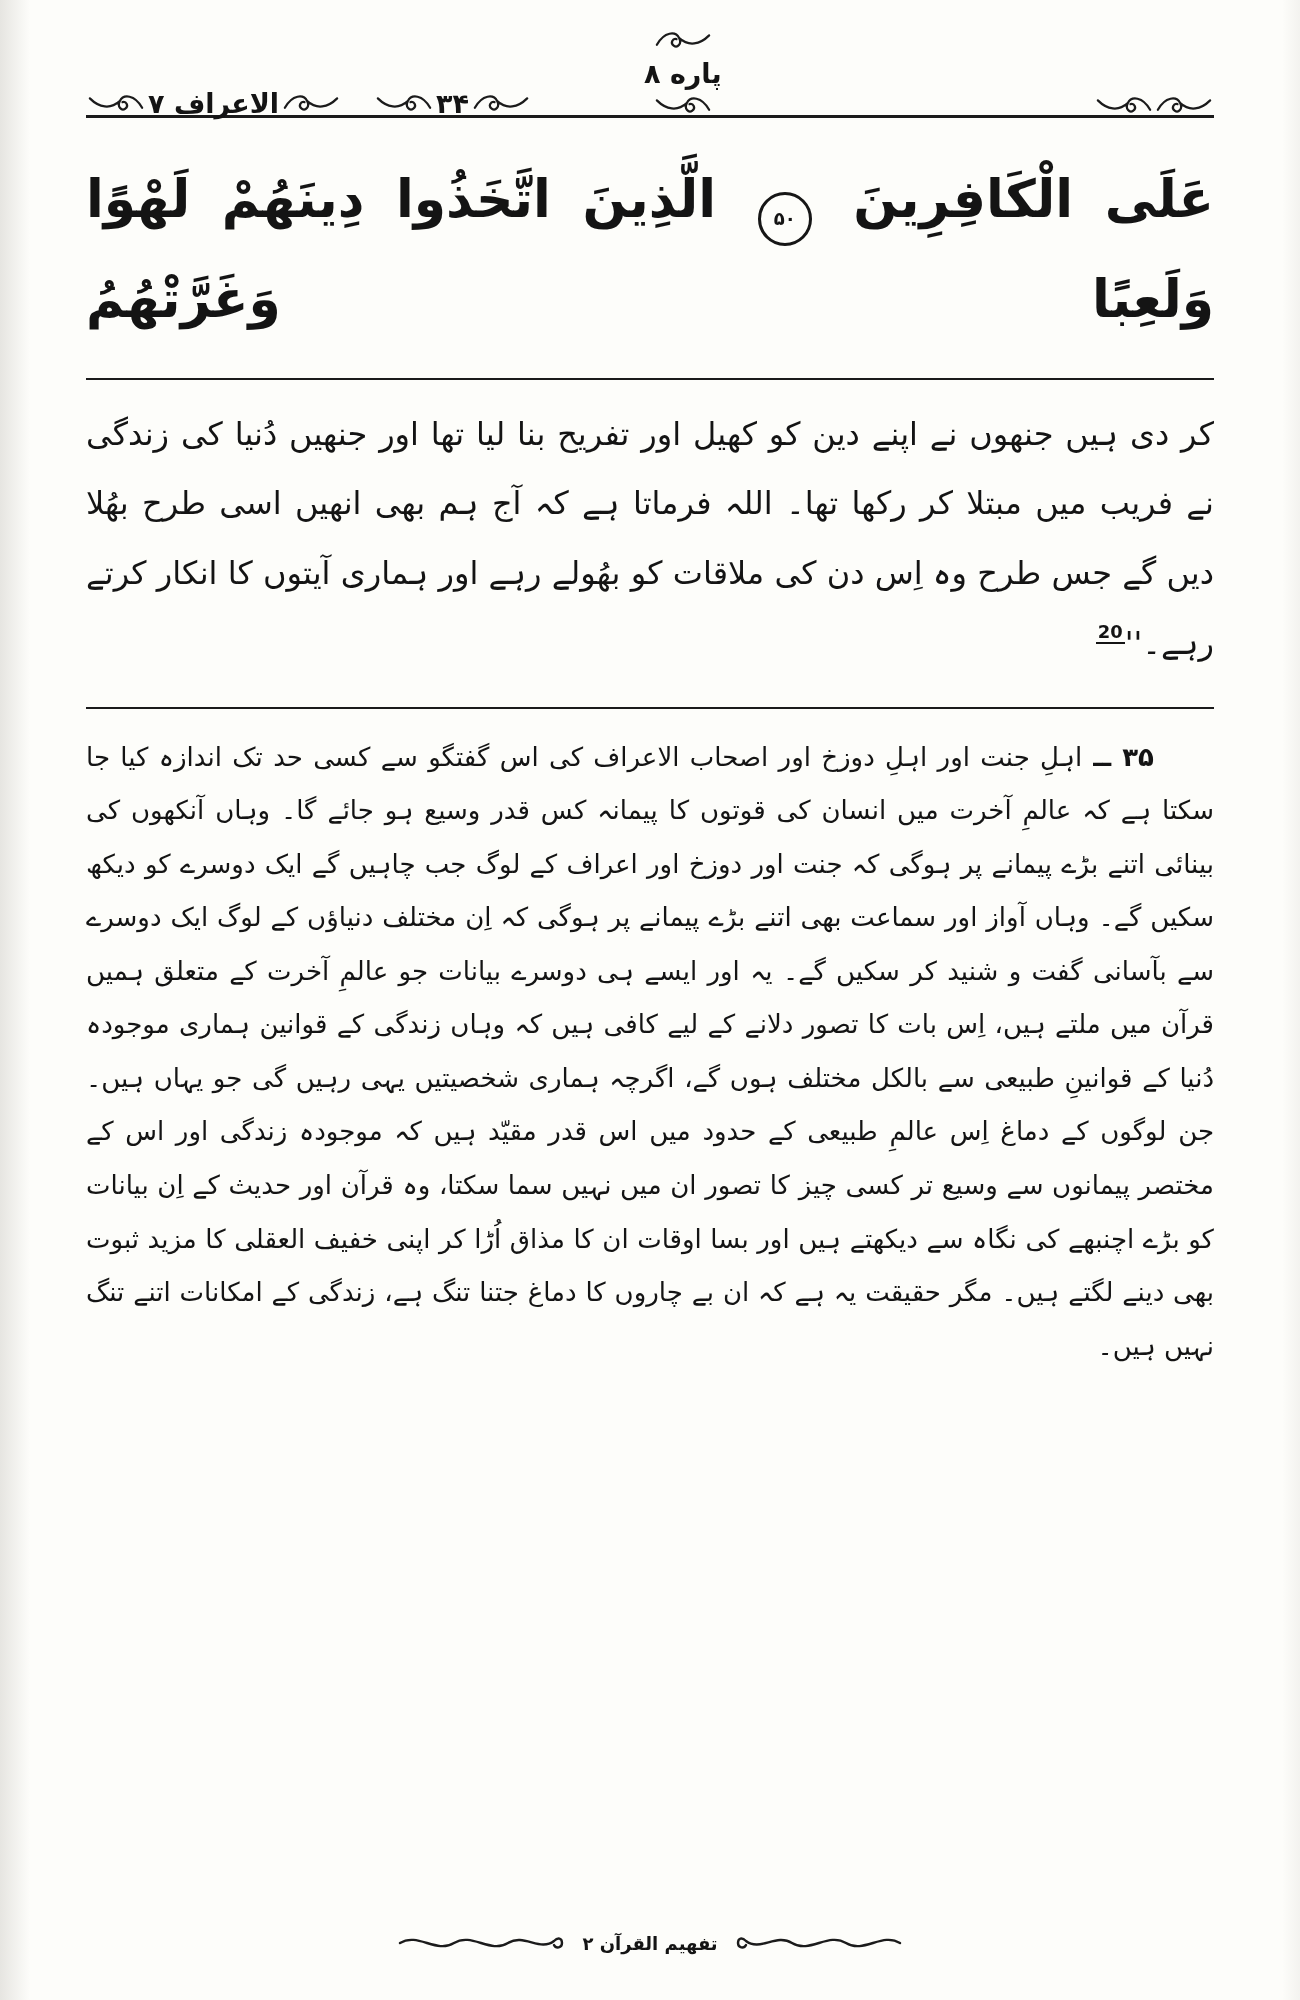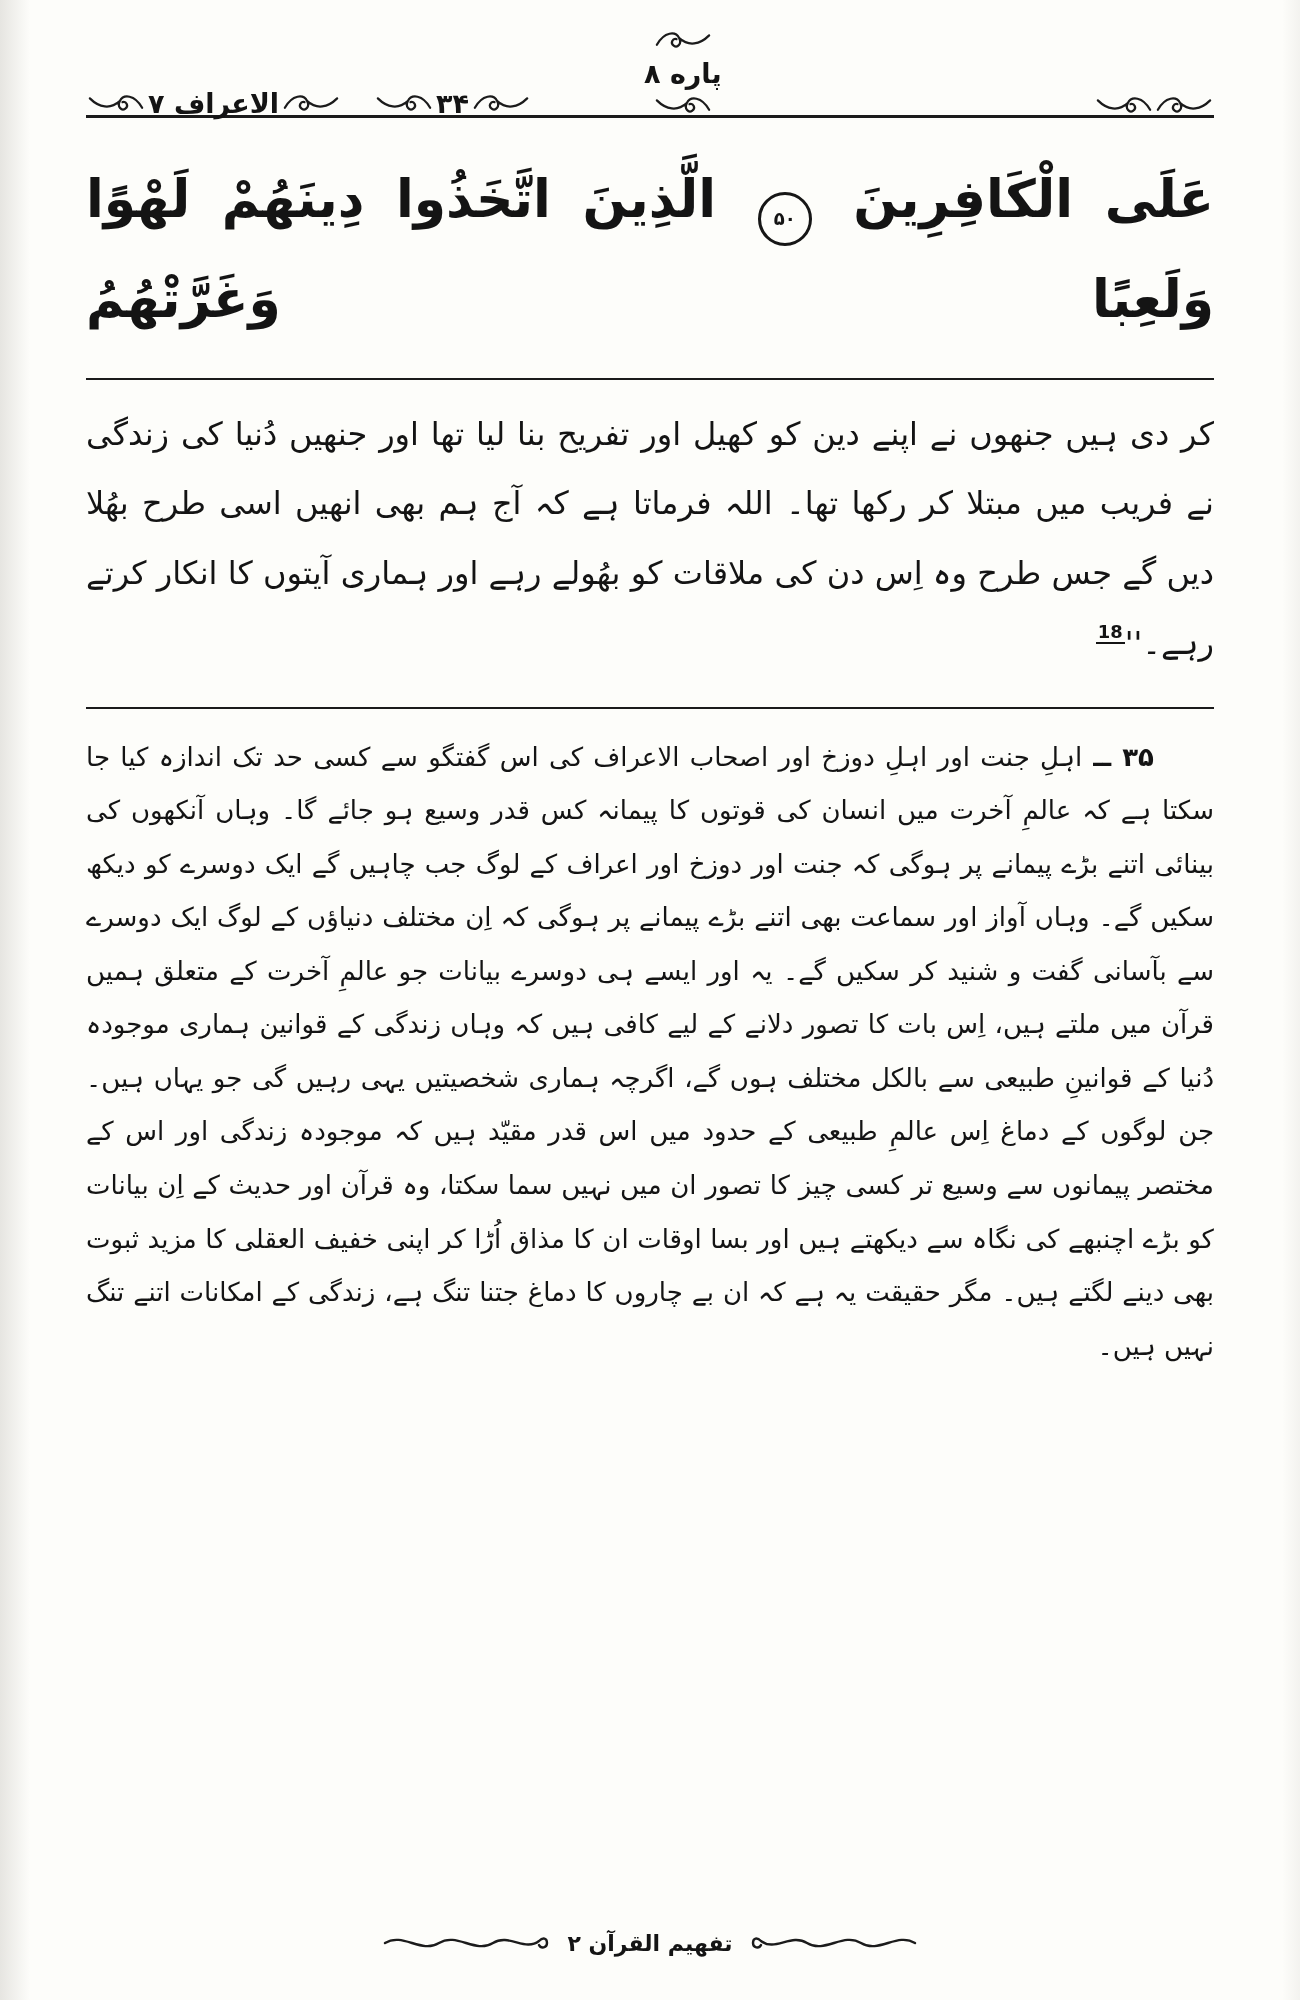--- a/index.html
+++ b/index.html
@@ -111,21 +111,21 @@
   .page-footer {
     position: absolute;
     left: 0; right: 0; bottom: 42px;
     display: flex;
     align-items: center;
     justify-content: center;
     gap: 8px;
     direction: ltr;
   }
   .footer-label {
-    font-size: 22px;
+    font-size: 18px;
     font-weight: bold;
     padding: 0 8px;
     direction: rtl;
   }
   .footer-swash { width: 170px; height: 30px; display: block; }
 </style>
 </head>
 <body>
 
 <svg width="0" height="0" style="position:absolute">
@@ -180,21 +180,21 @@
       </div>
     </div>
 
     <section class="quran">
         <div class="q-line"><span>عَلَى الْكَافِرِينَ</span> <span class="aya-marker">۵۰</span> <span>الَّذِينَ اتَّخَذُوا دِينَهُمْ لَهْوًا وَلَعِبًا وَغَرَّتْهُمُ</span></div>
       </section>
 
     <hr class="rule">
 
     <section class="translation">
-        <p>کر دی ہیں جنھوں نے اپنے دین کو کھیل اور تفریح بنا لیا تھا اور جنھیں دُنیا کی زندگی نے فریب میں مبتلا کر رکھا تھا۔ اللہ فرماتا ہے کہ آج ہم بھی انھیں اسی طرح بھُلا دیں گے جس طرح وہ اِس دن کی ملاقات کو بھُولے رہے اور ہماری آیتوں کا انکار کرتے رہے۔''<sup class="fn-ref">18</sup></p>
+        <p>کر دی ہیں جنھوں نے اپنے دین کو کھیل اور تفریح بنا لیا تھا اور جنھیں دُنیا کی زندگی نے فریب میں مبتلا کر رکھا تھا۔ اللہ فرماتا ہے کہ آج ہم بھی انھیں اسی طرح بھُلا دیں گے جس طرح وہ اِس دن کی ملاقات کو بھُولے رہے اور ہماری آیتوں کا انکار کرتے رہے۔''<sup class="fn-ref">20</sup></p>
       </section>
 
     <hr class="rule">
 
     <section class="footnotes">
         <p class="footnote"><span class="fn-num">۳۵ ــ </span>اہلِ جنت اور اہلِ دوزخ اور اصحاب الاعراف کی اس گفتگو سے کسی حد تک اندازہ کیا جا سکتا ہے کہ عالمِ آخرت میں انسان کی قوتوں کا پیمانہ کس قدر وسیع ہو جائے گا۔ وہاں آنکھوں کی بینائی اتنے بڑے پیمانے پر ہوگی کہ جنت اور دوزخ اور اعراف کے لوگ جب چاہیں گے ایک دوسرے کو دیکھ سکیں گے۔ وہاں آواز اور سماعت بھی اتنے بڑے پیمانے پر ہوگی کہ اِن مختلف دنیاؤں کے لوگ ایک دوسرے سے بآسانی گفت و شنید کر سکیں گے۔ یہ اور ایسے ہی دوسرے بیانات جو عالمِ آخرت کے متعلق ہمیں قرآن میں ملتے ہیں، اِس بات کا تصور دلانے کے لیے کافی ہیں کہ وہاں زندگی کے قوانین ہماری موجودہ دُنیا کے قوانینِ طبیعی سے بالکل مختلف ہوں گے، اگرچہ ہماری شخصیتیں یہی رہیں گی جو یہاں ہیں۔ جن لوگوں کے دماغ اِس عالمِ طبیعی کے حدود میں اس قدر مقیّد ہیں کہ موجودہ زندگی اور اس کے مختصر پیمانوں سے وسیع تر کسی چیز کا تصور ان میں نہیں سما سکتا، وہ قرآن اور حدیث کے اِن بیانات کو بڑے اچنبھے کی نگاہ سے دیکھتے ہیں اور بسا اوقات ان کا مذاق اُڑا کر اپنی خفیف العقلی کا مزید ثبوت بھی دینے لگتے ہیں۔ مگر حقیقت یہ ہے کہ ان بے چاروں کا دماغ جتنا تنگ ہے، زندگی کے امکانات اتنے تنگ نہیں ہیں۔</p>
       </section>
   </div>
 
   <footer class="page-footer">

